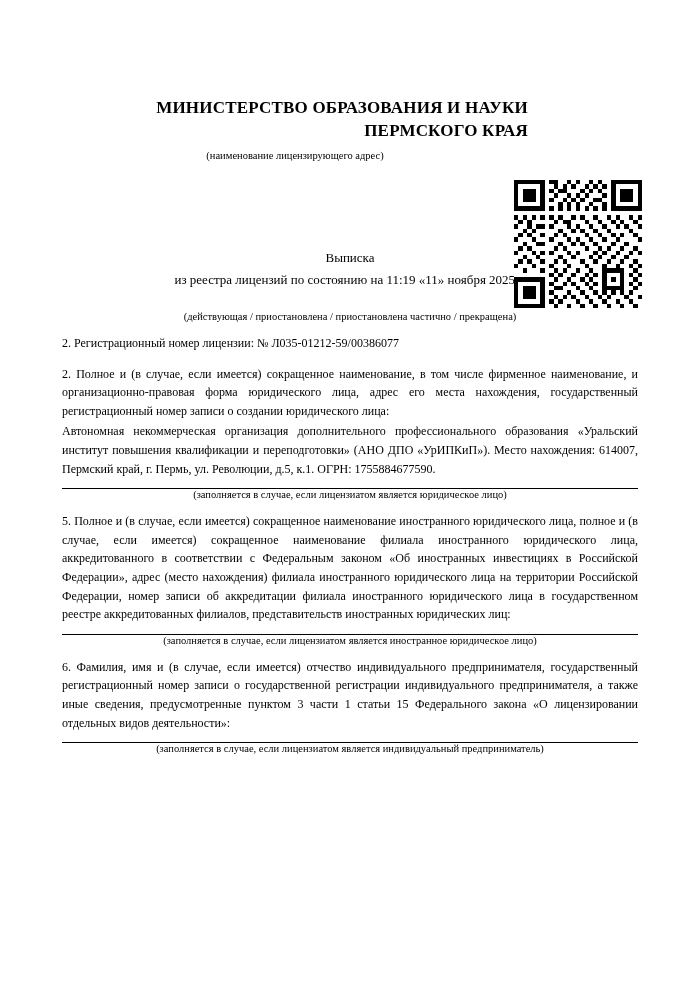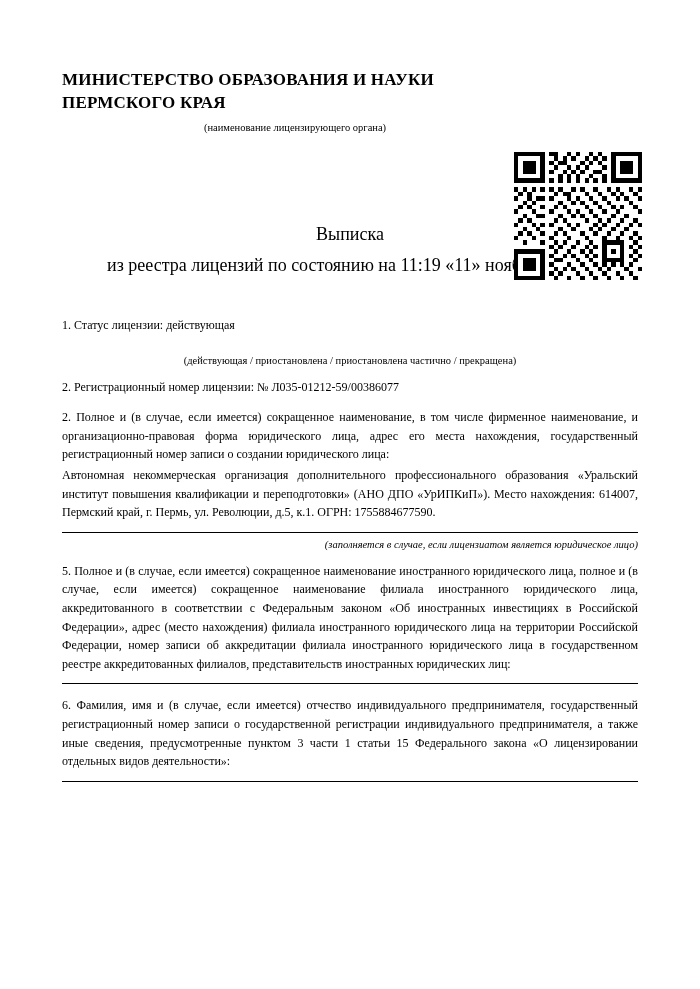--- a/index.html
+++ b/index.html
@@ -25,39 +25,39 @@
   .qr {
     position: absolute;
     top: 84px;
     right: 58px;
     width: 128px;
     height: 128px;
   }
   .qr svg { display: block; }
 
   .org-title {
-    margin-top: 68px;
-    text-align: left;
+    margin-top: 96px;
+    text-align: right;
     font-size: 17px;
     font-weight: bold;
     line-height: 1.38;
     letter-spacing: 0.2px;
     padding-right: 110px;
   }
   .org-sub {
     text-align: center;
     font-size: 10.5px;
     margin-top: 7px;
     padding-right: 110px;
   }
 
   .doc-title {
     margin-top: 86px;
     text-align: center;
-    font-size: 18px;
+    font-size: 13px;
     line-height: 1.7;
   }
 
   .section {
     margin-top: 12px;
     font-size: 12px;
     line-height: 1.55;
     text-align: justify;
   }
   .section.first { margin-top: 36px; }
@@ -69,24 +69,22 @@
   }
 
   .fill-line {
     border-top: 1px solid #000;
     margin-top: 10px;
     margin-bottom: 0;
     height: 0;
   }
 
   .block-note {
-    text-align: right;
+    text-align: center;
     font-size: 10.5px;
-    margin-top: 6px;
-    font-style: italic;
   }
 </style>
 </head>
 <body>
 
 <div class="page">
 
   <div class="qr">
     <svg width="128" height="128" viewBox="0 0 29 29" shape-rendering="crispEdges">
       <rect width="29" height="29" fill="#ffffff"></rect>
@@ -335,38 +333,39 @@
         <rect x="15" y="28" width="1" height="1"></rect>
           <rect x="18" y="28" width="1" height="1"></rect>
         <rect x="21" y="28" width="1" height="1"></rect>
           <rect x="24" y="28" width="1" height="1"></rect>
         <rect x="27" y="28" width="1" height="1"></rect>
       </g>
     </svg>
   </div>
 
   <div class="org-title">МИНИСТЕРСТВО ОБРАЗОВАНИЯ И НАУКИ ПЕРМСКОГО КРАЯ</div>
-  <div class="org-sub">(наименование лицензирующего органа)</div>
+  <div class="org-sub">(наименование лицензирующего адрес)</div>
 
   <div class="doc-title">
     <div>Выписка</div>
     <div>из реестра лицензий по состоянию на 11:19 «11» ноября 2025 г.</div>
   </div>
 
-  <div class="section first">1. Статус лицензии: действующая</div>
   <div class="center-note">(действующая / приостановлена / приостановлена частично / прекращена)</div>
 
   <div class="section">2. Регистрационный номер лицензии: № Л035-01212-59/00386077</div>
 
 
   <div class="section">2. Полное и (в случае, если имеется) сокращенное наименование, в том числе фирменное наименование, и организационно-правовая форма юридического лица, адрес его места нахождения, государственный регистрационный номер записи о создании юридического лица:</div>
   <div class="section" style="margin-top:2px;">Автономная некоммерческая организация дополнительного профессионального образования «Уральский институт повышения квалификации и переподготовки» (АНО ДПО «УрИПКиП»). Место нахождения: 614007, Пермский край, г. Пермь, ул. Революции, д.5, к.1. ОГРН: 1755884677590.</div>
   <div class="fill-line"></div>
   <div class="block-note">(заполняется в случае, если лицензиатом является юридическое лицо)</div>
 
   <div class="section">5. Полное и (в случае, если имеется) сокращенное наименование иностранного юридического лица, полное и (в случае, если имеется) сокращенное наименование филиала иностранного юридического лица, аккредитованного в соответствии с Федеральным законом «Об иностранных инвестициях в Российской Федерации», адрес (место нахождения) филиала иностранного юридического лица на территории Российской Федерации, номер записи об аккредитации филиала иностранного юридического лица в государственном реестре аккредитованных филиалов, представительств иностранных юридических лиц:</div>
   <div class="fill-line"></div>
+  <div class="block-note">(заполняется в случае, если лицензиатом является иностранное юридическое лицо)</div>
 
   <div class="section">6. Фамилия, имя и (в случае, если имеется) отчество индивидуального предпринимателя, государственный регистрационный номер записи о государственной регистрации индивидуального предпринимателя, а также иные сведения, предусмотренные пунктом 3 части 1 статьи 15 Федерального закона «О лицензировании отдельных видов деятельности»:</div>
   <div class="fill-line"></div>
+  <div class="block-note">(заполняется в случае, если лицензиатом является индивидуальный предприниматель)</div>
 
 
 </div>
 
 </body></html>

